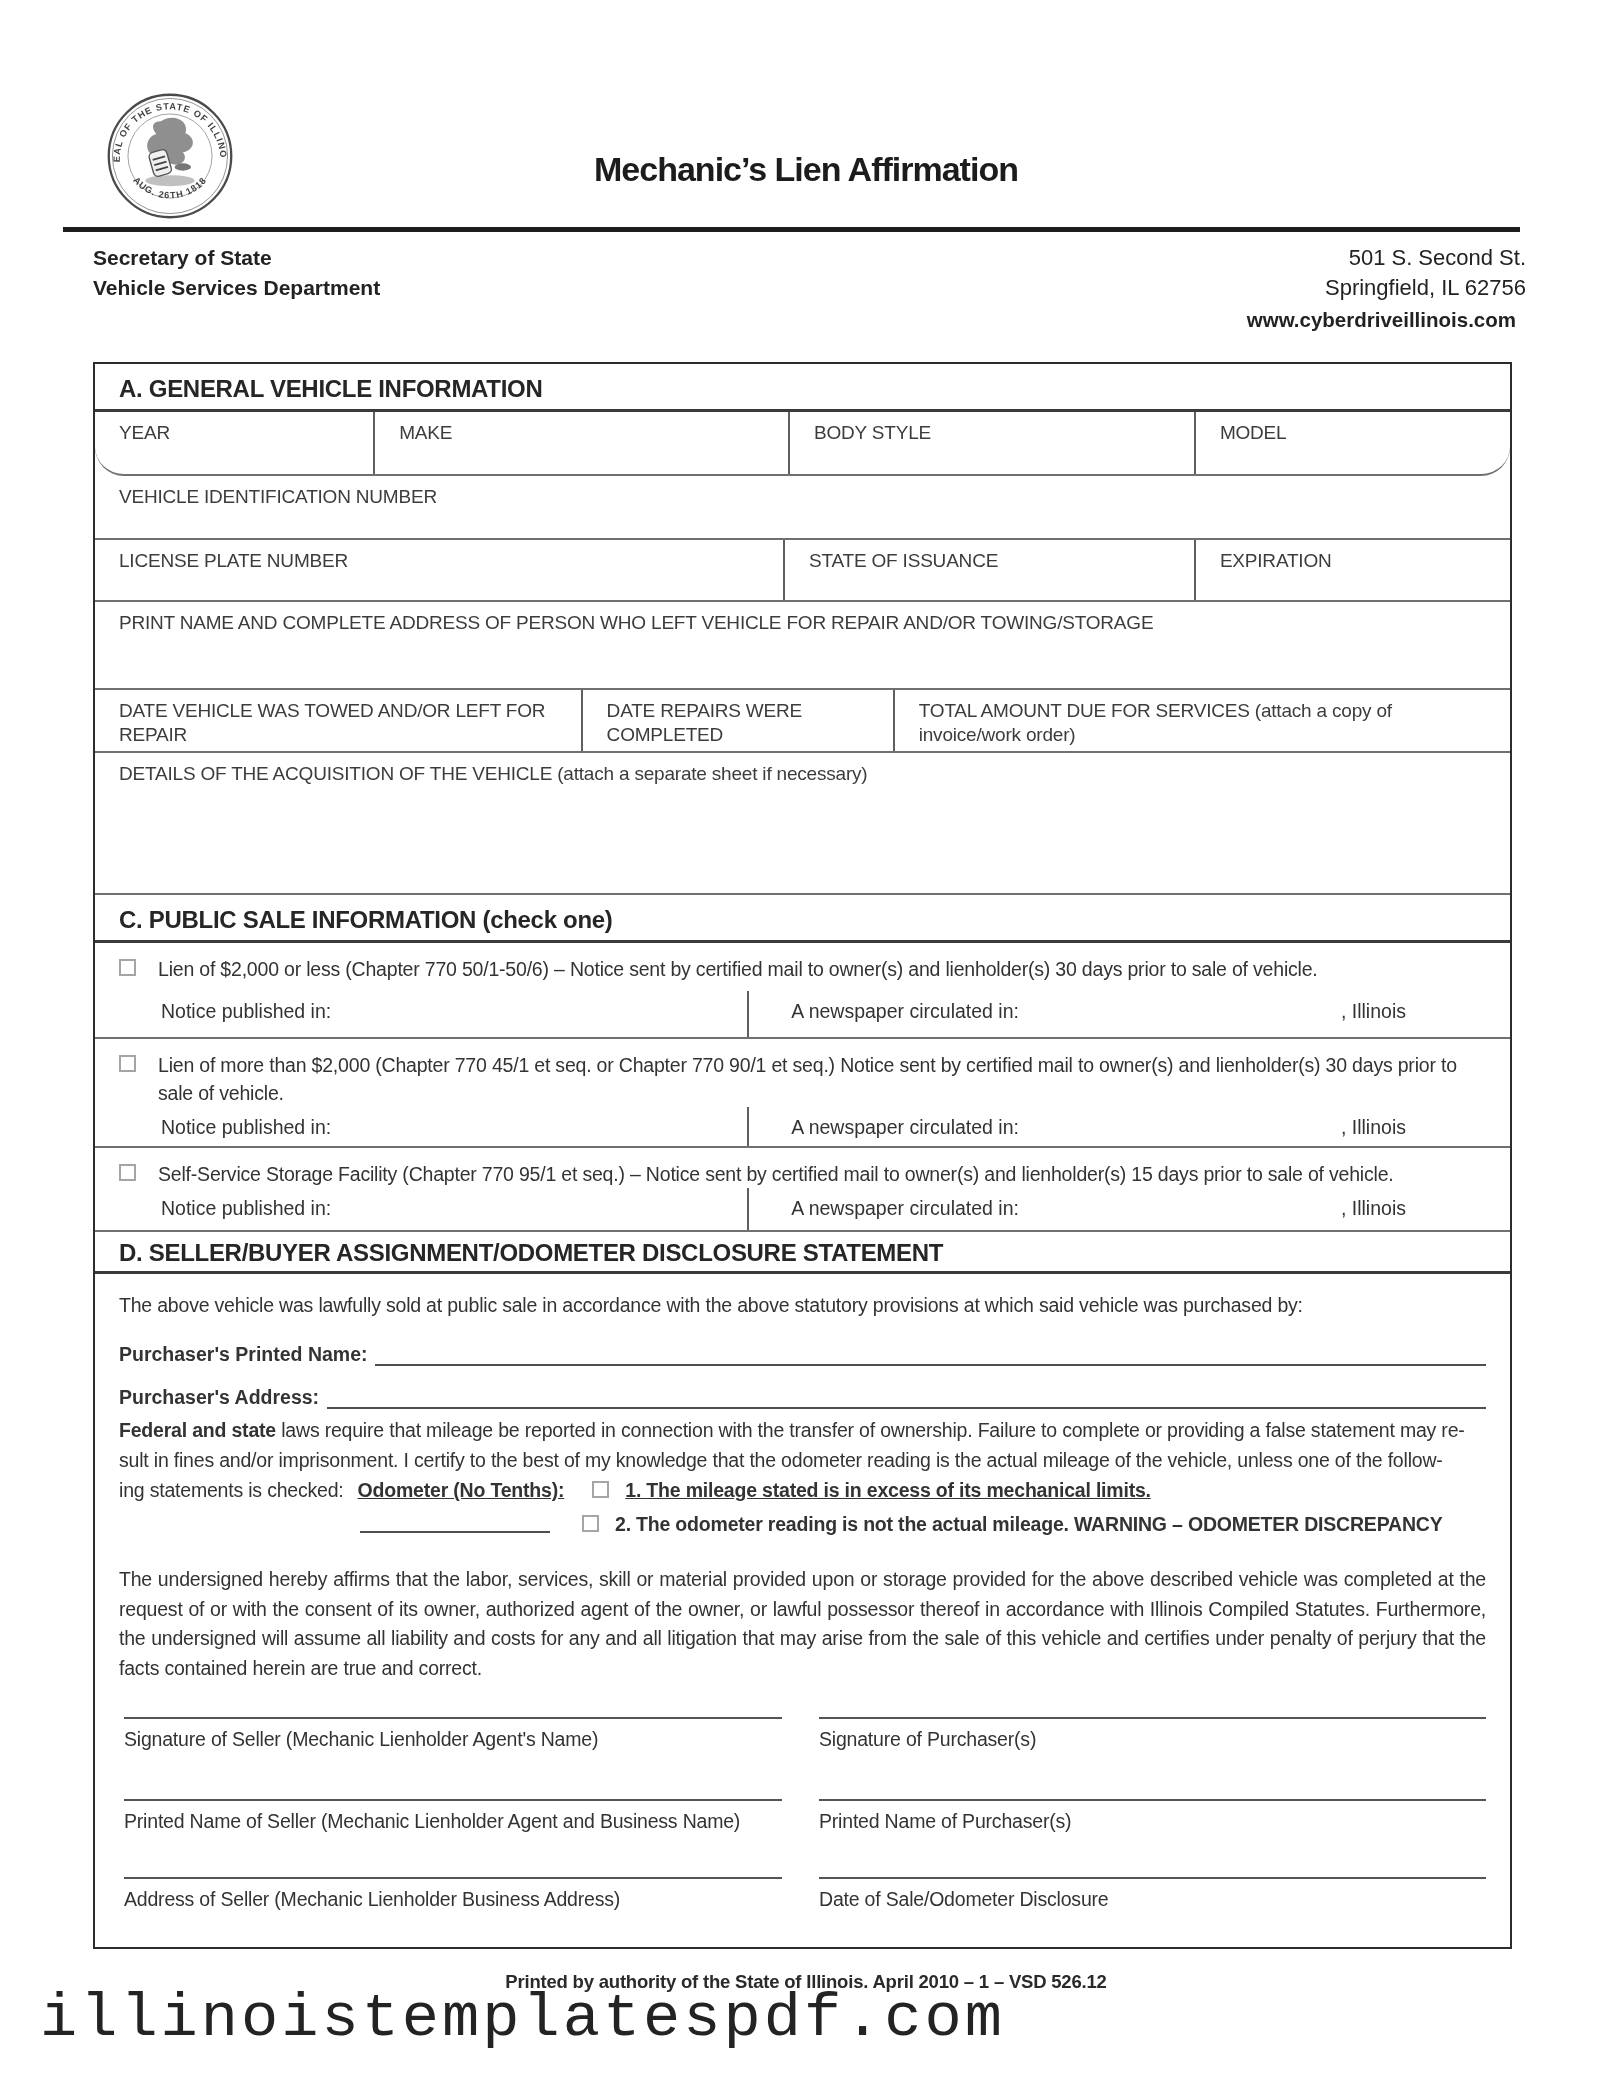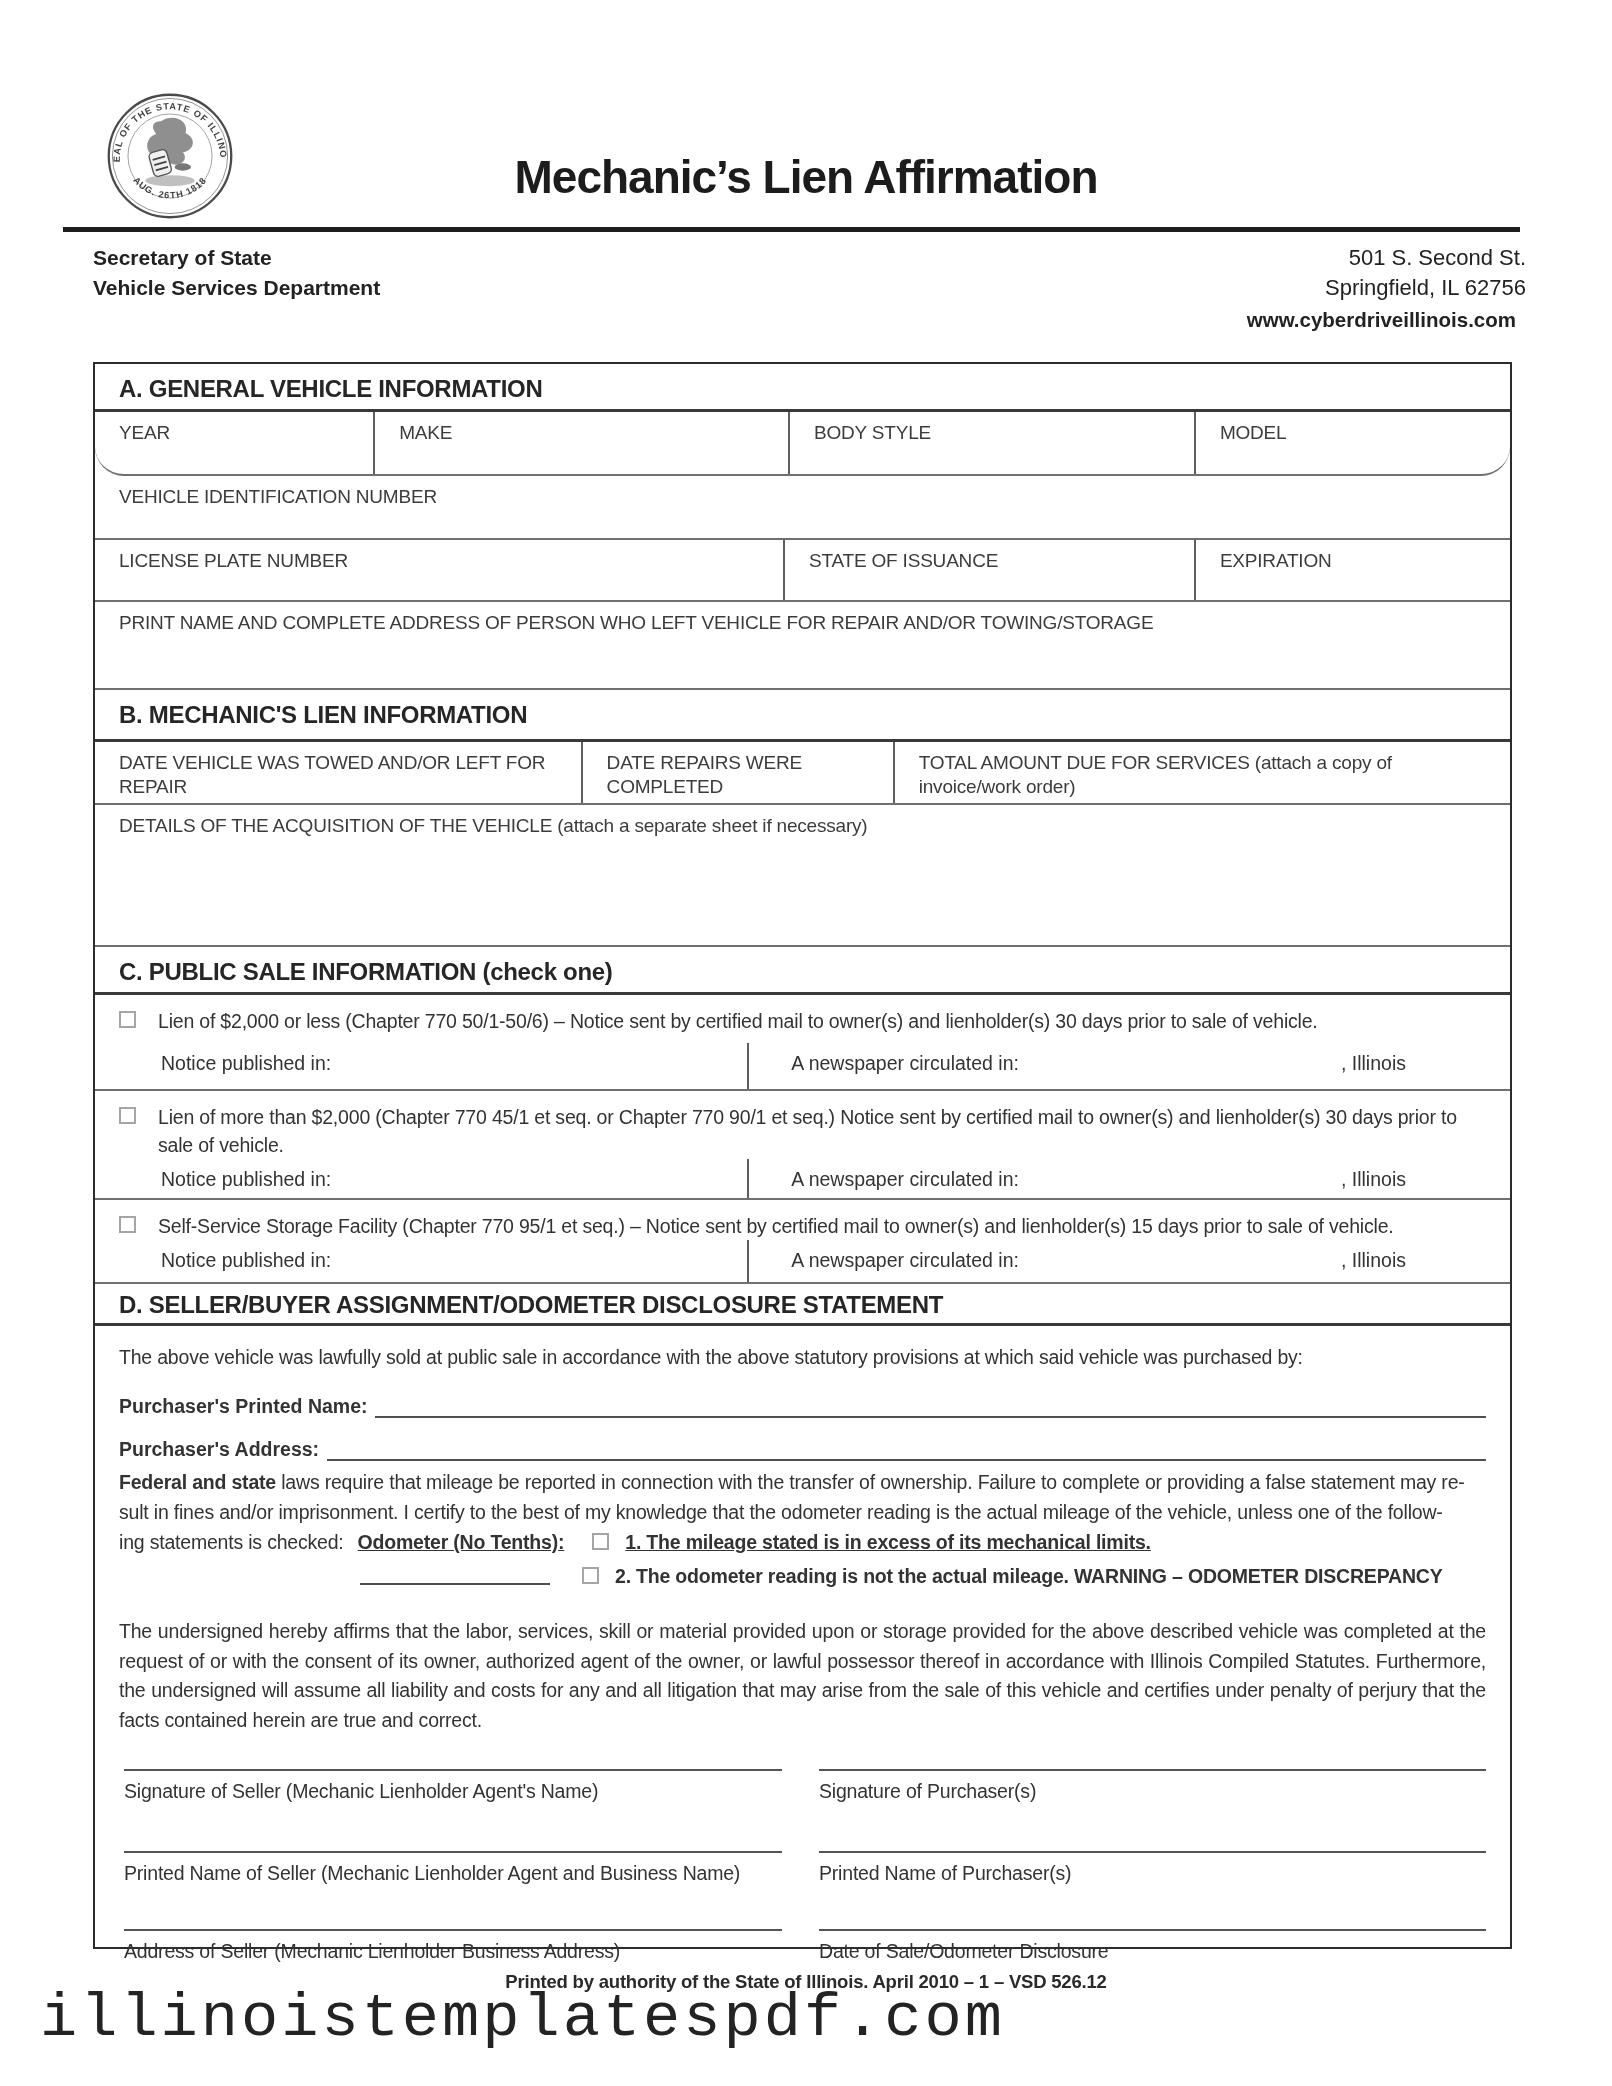--- a/index.html
+++ b/index.html
@@ -6,21 +6,21 @@
   html,body { background:#ffffff; }
   body {
     width:1612px; height:2086px; position:relative; overflow:hidden;
     font-family:"Liberation Sans", sans-serif; color:#2d2d2d;
   }
 
   
   .seal { position:absolute; left:106px; top:92px; width:128px; height:128px; }
   .page-title {
     position:absolute; top:150px; left:0; width:100%; text-align:center;
-    font-size:46px; font-weight:bold; letter-spacing:-1px; color:#1c1c1c;
+    font-size:34px; font-weight:bold; letter-spacing:-1px; color:#1c1c1c;
   }
   .header-rule { position:absolute; top:227px; left:63px; width:1457px; height:5px; background:#1e1e1e; }
   .agency { position:absolute; left:93px; top:243px; font-weight:bold; font-size:21px; line-height:30px; color:#222; }
   .addr { position:absolute; right:86px; top:243px; text-align:right; font-weight:normal; font-size:22px; line-height:30px; color:#222; }
   .website { position:absolute; right:96px; top:308px; font-weight:bold; font-size:20.5px; color:#222; }
 
   
   .box {
     position:absolute; left:93px; top:362px; width:1419px; height:1587px;
     border:2px solid #2c2c2c; background:#fff;
@@ -140,21 +140,20 @@
     <div class="cell">MODEL</div>
   </div>
   <div class="row wide wide-label r64">VEHICLE IDENTIFICATION NUMBER</div>
   <div class="grid g3a">
     <div class="cell">LICENSE PLATE NUMBER</div>
     <div class="cell">STATE OF ISSUANCE</div>
     <div class="cell">EXPIRATION</div>
   </div>
   <div class="row wide wide-label r97">PRINT NAME AND COMPLETE ADDRESS OF PERSON WHO LEFT VEHICLE FOR REPAIR AND/OR TOWING/STORAGE</div>
 
-  <div class="sec-title h52">B. MECHANIC'S LIEN INFORMATION</div>
   <div class="grid g3b">
     <div class="cell">DATE VEHICLE WAS TOWED AND/OR LEFT FOR REPAIR</div>
     <div class="cell">DATE REPAIRS WERE COMPLETED</div>
     <div class="cell">TOTAL AMOUNT DUE FOR SERVICES (attach a copy of invoice/work order)</div>
   </div>
   <div class="row wide wide-label r142">DETAILS OF THE ACQUISITION OF THE VEHICLE (attach a separate sheet if necessary)</div>
 
   <div class="sec-title h48">C. PUBLIC SALE INFORMATION (check one)</div>
 
   <div class="opt o96">

